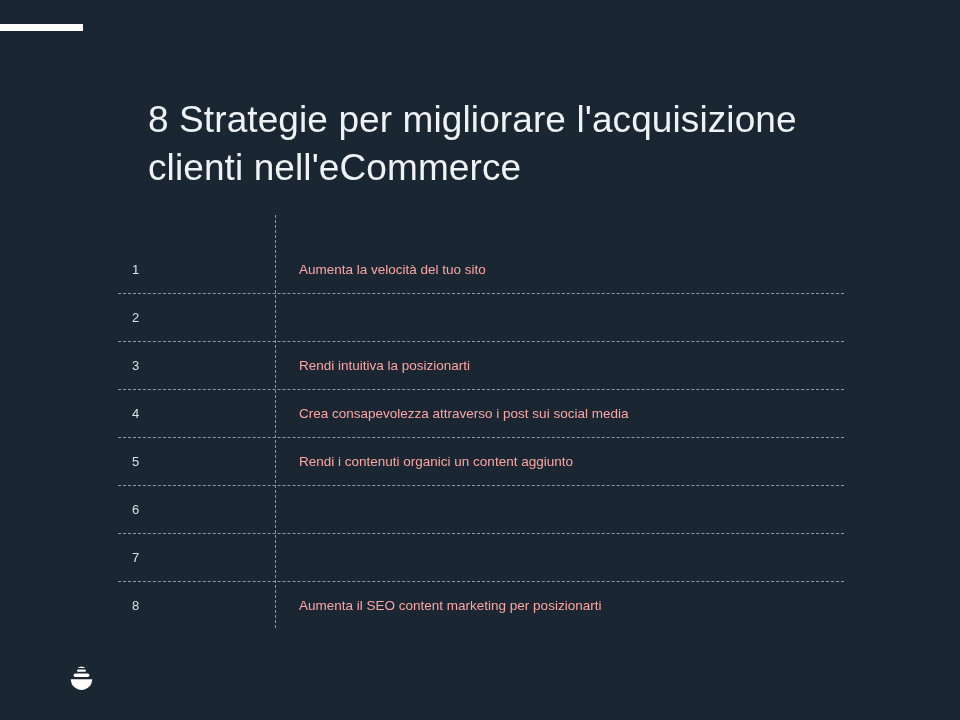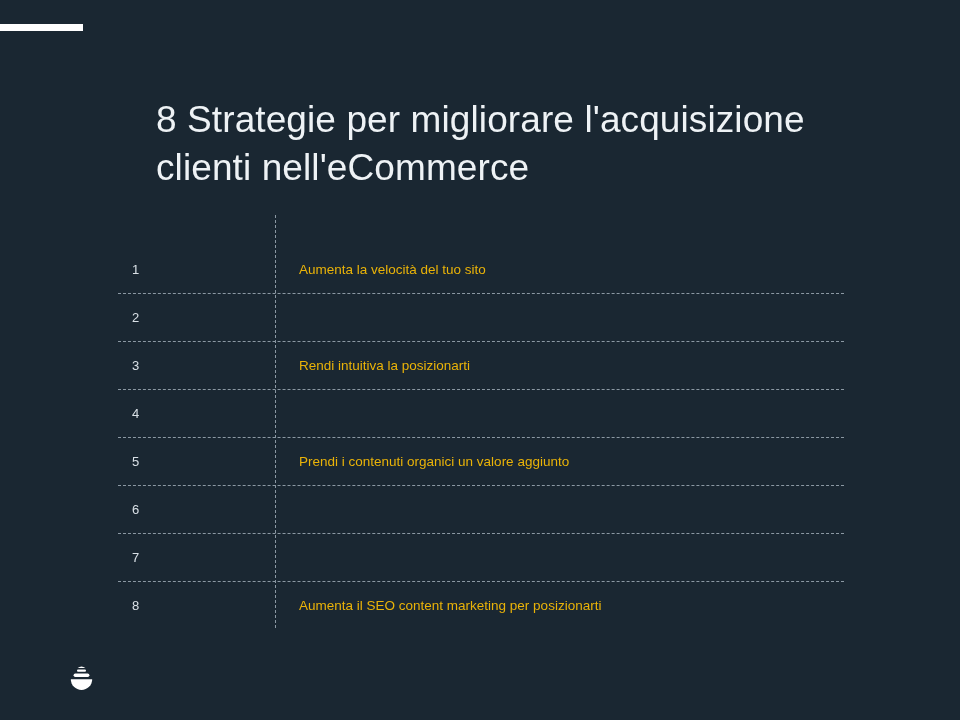--- a/index.html
+++ b/index.html
@@ -26,21 +26,21 @@
     left: 0;
     top: 24px;
     width: 83px;
     height: 7px;
     background: #ffffff;
   }
 
   
   .title {
     position: absolute;
-    left: 156px;
+    left: 148px;
     top: 96px;
     width: 680px;
     font-size: 37px;
     line-height: 48px;
     font-weight: 300;
     letter-spacing: 0.1px;
     color: #eef2f5;
     white-space: pre-line;
   }
 
@@ -89,21 +89,21 @@
     font-weight: 400;
     color: #d9e0e6;
   }
 
   .row-label {
     flex: 1;
     padding-left: 24px;
     box-sizing: border-box;
     font-size: 13.5px;
     font-weight: 400;
-    color: #eab308;
+    color: #fca5a5;
   }
 
   
   .logo {
     position: absolute;
     left: 69px;
     top: 665px;
     width: 25px;
     height: 27px;
   }
@@ -131,25 +131,26 @@
         <div class="row-number">2</div>
       </div>
 
       <div class="row">
         <div class="row-number">3</div>
         <div class="row-label">Rendi intuitiva la posizionarti</div>
       </div>
 
       <div class="row">
         <div class="row-number">4</div>
+        <div class="row-label">Crea consapevolezza attraverso i post sui social media</div>
       </div>
 
       <div class="row">
         <div class="row-number">5</div>
-        <div class="row-label">Prendi i contenuti organici un valore aggiunto</div>
+        <div class="row-label">Rendi i contenuti organici un content aggiunto</div>
       </div>
 
       <div class="row">
         <div class="row-number">6</div>
       </div>
 
       <div class="row">
         <div class="row-number">7</div>
       </div>
 

